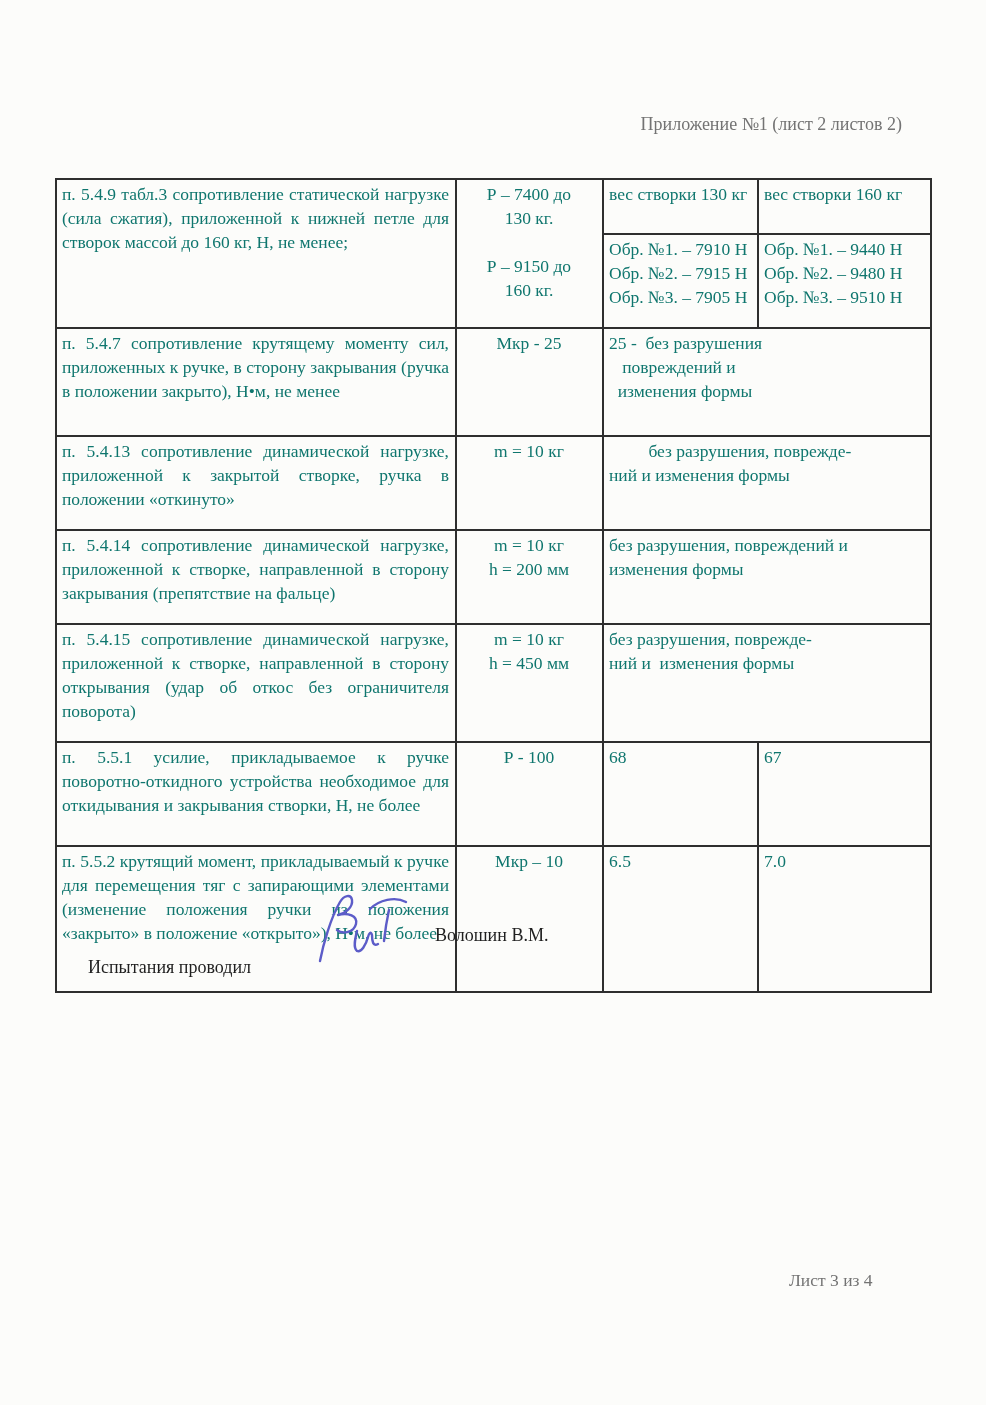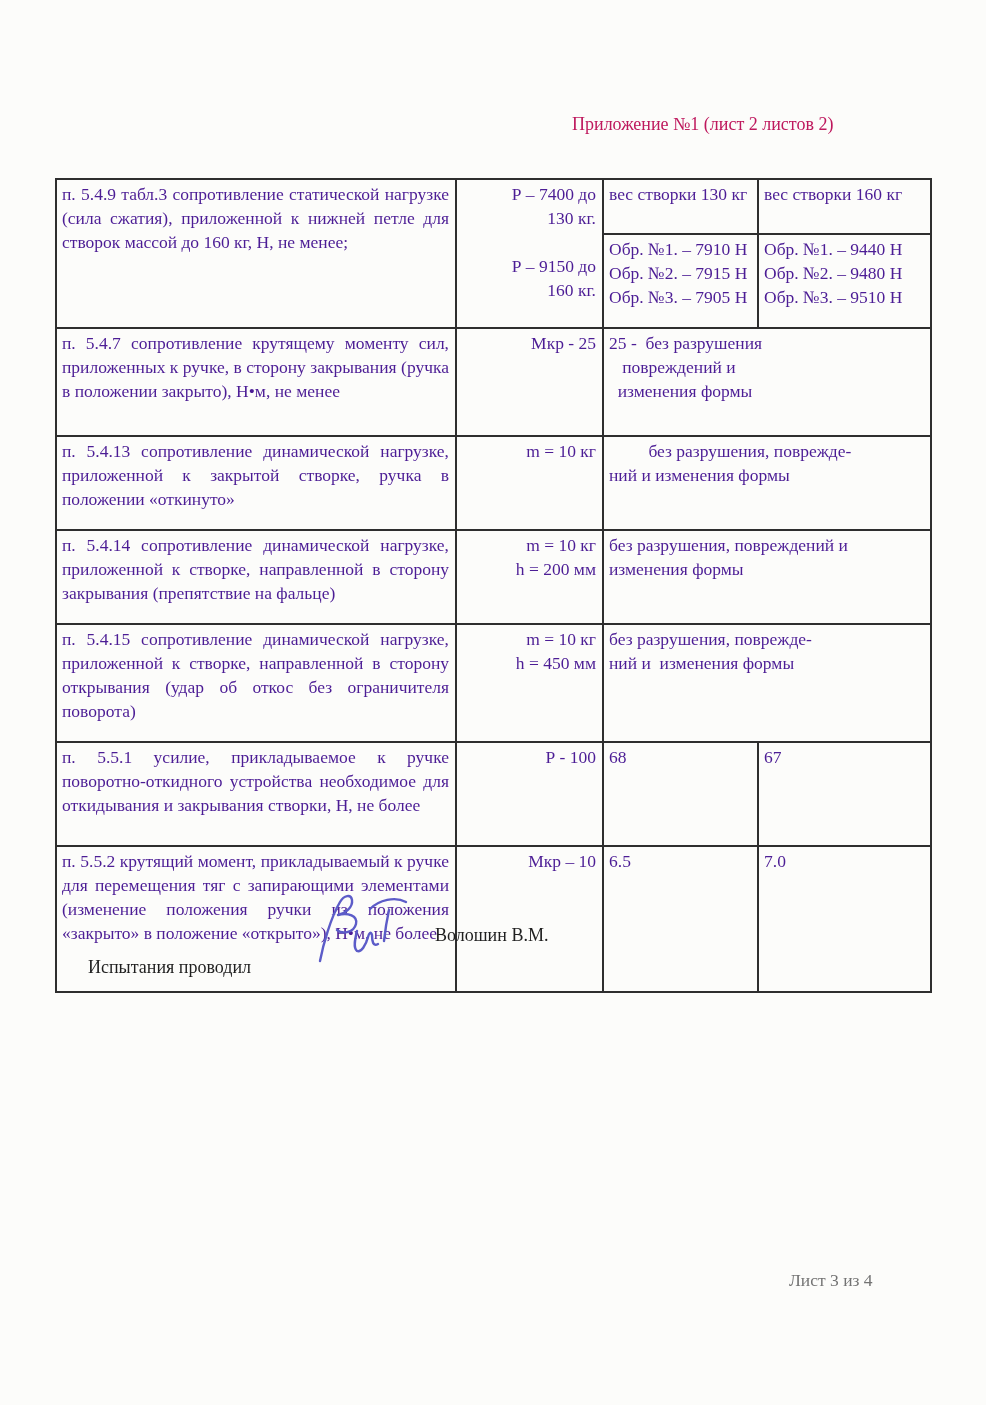--- a/index.html
+++ b/index.html
@@ -3,33 +3,33 @@
 <meta charset="utf-8">
 <style>
   html,body{margin:0;padding:0;}
   body{
     width:986px;height:1405px;position:relative;overflow:hidden;
     background:#fcfcfa;color:#1f1f1f;
     font-family:"Liberation Serif","DejaVu Serif",serif;
   }
   .hdr{
     position:absolute;top:112px;right:84px;width:330px;
-    font-size:18px;line-height:24px;color:#be185d;
+    text-align:right;font-size:18px;line-height:24px;color:#737373;
   }
   table.tbl{
     position:absolute;left:55px;top:178px;width:875px;
     border-collapse:collapse;table-layout:fixed;
   }
   .tbl td{
     border:2px solid #2e2e2e;vertical-align:top;
-    font-size:17.5px;line-height:24px;color:#4c1d95;
+    font-size:17.5px;line-height:24px;color:#0f766e;
     padding:2px 6px 18px 5px;overflow:hidden;
   }
   .item{text-align:justify;padding-right:7px;}
-  .norm{text-align:right;white-space:pre-wrap;}
+  .norm{text-align:center;white-space:pre-wrap;}
   .mid{vertical-align:middle;}
   .pre{white-space:pre-wrap;}
   .sub{font-size:15.5px;line-height:21px;padding-top:4px;padding-left:8px;}
   .shdr{padding-top:5px;}
   .res{padding-top:4px;line-height:26px;padding-left:7px;margin-top:16px;}
   tr.r1a{height:55px;}
   tr.r1b{height:87px;}
   tr.r2{height:108px;}
   tr.r3{height:67px;}
   tr.r4{height:91px;}

